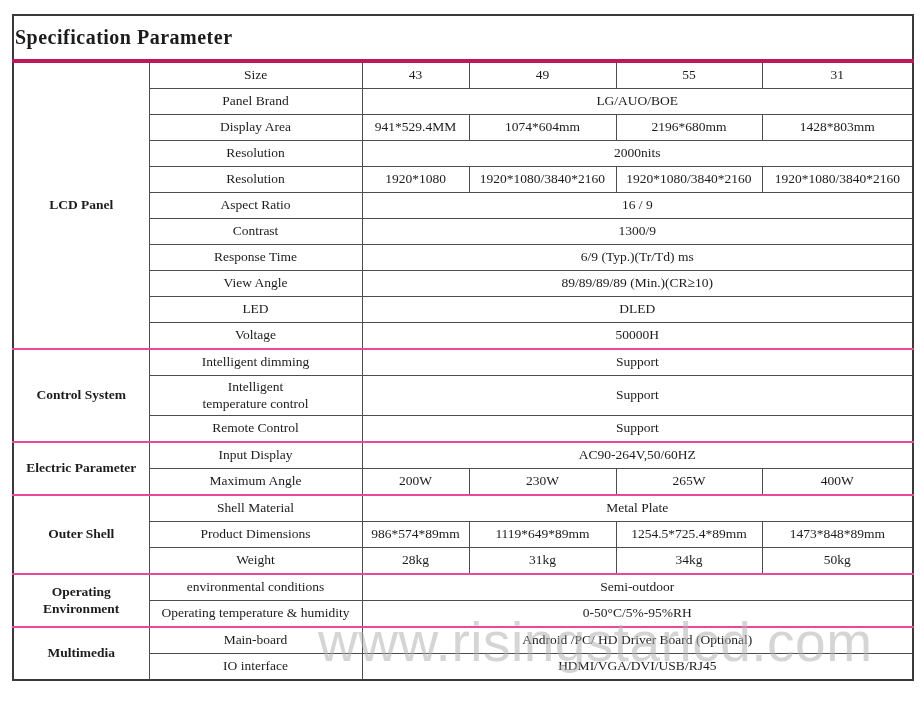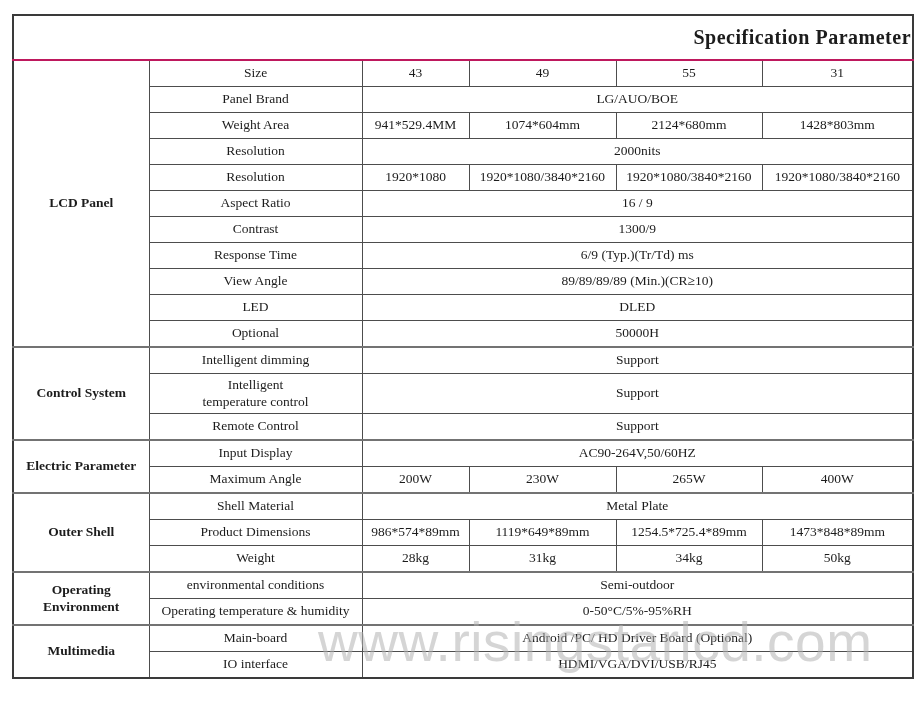--- a/index.html
+++ b/index.html
@@ -25,46 +25,46 @@
     border: 2px solid #3a3a3a;
   }
   col.c-category  { width: 136px; }
   col.c-parameter { width: 213px; }
   col.c-v1 { width: 107px; }
   col.c-v2 { width: 147px; }
   col.c-v3 { width: 146px; }
   col.c-v4 { width: 151px; }
   th.title {
     height: 41px;
-    border-bottom: 2px solid #be185d;
+    border-bottom: 4px solid #be185d;
     font-size: 20px;
     font-weight: bold;
     color: #1c1c1c;
-    text-align: right;
+    text-align: left;
     vertical-align: middle;
     letter-spacing: 0.5px;
   }
   td {
     border: 1px solid #4d4d4d;
     height: 25px;
     padding: 0 4px;
     text-align: center;
     vertical-align: middle;
     font-size: 13.5px;
     color: #1c1c1c;
     line-height: 1.25;
     white-space: pre-line;
     overflow: hidden;
   }
   tr.tall td { height: 39px; }
   td.category {
     font-weight: bold;
   }
   tr.group-start td {
-    border-top: 2px solid #737373;
+    border-top: 2px solid #ec4899;
     margin-top: 28px;
   }
   .watermark {
     position: absolute;
     left: 318px;
     top: 610px;
     width: 610px;
     font-family: "Liberation Sans", sans-serif;
     font-size: 55px;
     font-weight: 400;
@@ -100,24 +100,24 @@
           <td class="value">43</td>
           <td class="value">49</td>
           <td class="value">55</td>
           <td class="value">31</td>
         </tr>
         <tr>
           <td class="param">Panel Brand</td>
           <td colspan="4" class="value">LG/AUO/BOE</td>
         </tr>
         <tr>
-          <td class="param">Weight Area</td>
+          <td class="param">Display Area</td>
           <td class="value">941*529.4MM</td>
           <td class="value">1074*604mm</td>
-          <td class="value">2124*680mm</td>
+          <td class="value">2196*680mm</td>
           <td class="value">1428*803mm</td>
         </tr>
         <tr>
           <td class="param">Resolution</td>
           <td colspan="4" class="value">2000nits</td>
         </tr>
         <tr>
           <td class="param">Resolution</td>
           <td class="value">1920*1080</td>
           <td class="value">1920*1080/3840*2160</td>
@@ -138,21 +138,21 @@
         </tr>
         <tr>
           <td class="param">View Angle</td>
           <td colspan="4" class="value">89/89/89/89 (Min.)(CR≥10)</td>
         </tr>
         <tr>
           <td class="param">LED</td>
           <td colspan="4" class="value">DLED</td>
         </tr>
         <tr>
-          <td class="param">Optional</td>
+          <td class="param">Voltage</td>
           <td colspan="4" class="value">50000H</td>
         </tr>
         <tr class="group-start">
           <td rowspan="3" class="category">Control System</td>
           <td class="param">Intelligent dimming</td>
           <td colspan="4" class="value">Support</td>
         </tr>
         <tr class="tall">
           <td class="param">Intelligent
 temperature control</td>

